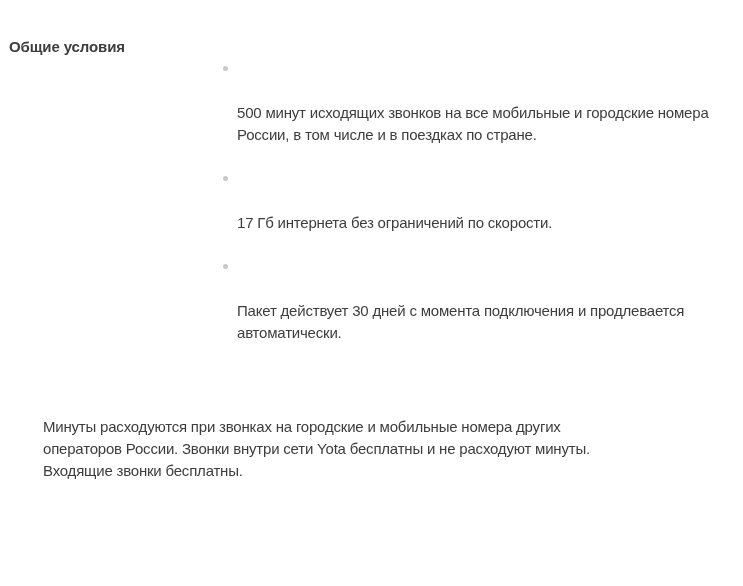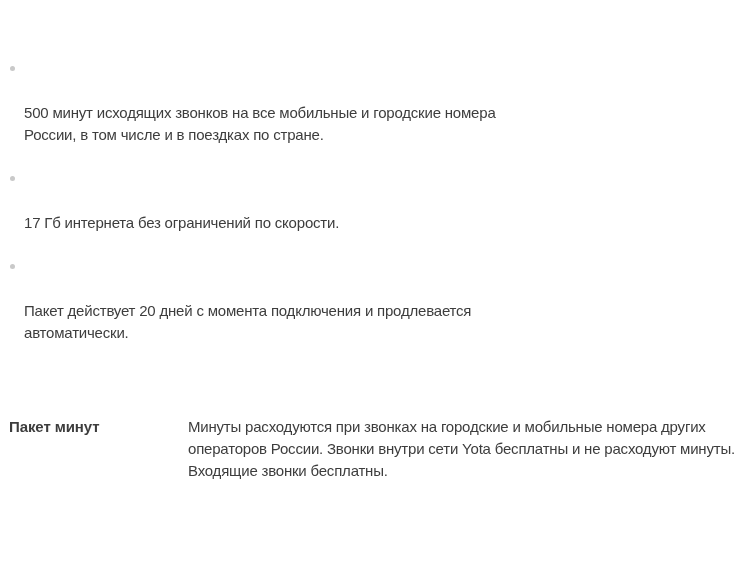--- a/index.html
+++ b/index.html
@@ -26,20 +26,21 @@
   .section--minutes {
     margin-top: 50px;
   }
   .col-left {
     flex: 0 0 179px;
     width: 179px;
   }
   .col-right {
     flex: 1 1 auto;
     max-width: 555px;
+    margin-left: 34px;
   }
   .section-title {
     margin: 0;
     font-size: 15px;
     line-height: 22px;
     font-weight: 700;
     color: #3d3d3d;
     letter-spacing: -0.1px;
   }
   .text {
@@ -69,44 +70,44 @@
     border-radius: 50%;
     background: #c9c9c9;
   }
 </style>
 </head>
 <body>
 
 <div class="page">
 
   <div class="section">
+    <div class="col-left">
+      <h2 class="section-title">Общие условия</h2>
+    </div>
     <div class="col-right">
       <ul class="dot-list text">
         <li>
           <span class="dot"></span>
           <span>500 минут исходящих звонков на все мобильные и городские номера
 России, в том числе и в поездках по стране.</span>
         </li>
         <li>
           <span class="dot"></span>
           <span>17 Гб интернета без ограничений по скорости.</span>
         </li>
         <li>
           <span class="dot"></span>
-          <span>Пакет действует 20 дней с момента подключения и продлевается
+          <span>Пакет действует 30 дней с момента подключения и продлевается
 автоматически.</span>
         </li>
       </ul>
     </div>
   </div>
 
   <div class="section section--minutes">
-    <div class="col-left">
-      <h2 class="section-title">Пакет минут</h2>
-    </div>
     <div class="col-right">
       <p class="text intro">Минуты расходуются при звонках на городские и мобильные номера других
 операторов России. Звонки внутри сети Yota бесплатны и не расходуют минуты.
 Входящие звонки бесплатны.</p>
 
     </div>
   </div>
 
 </div>
 

